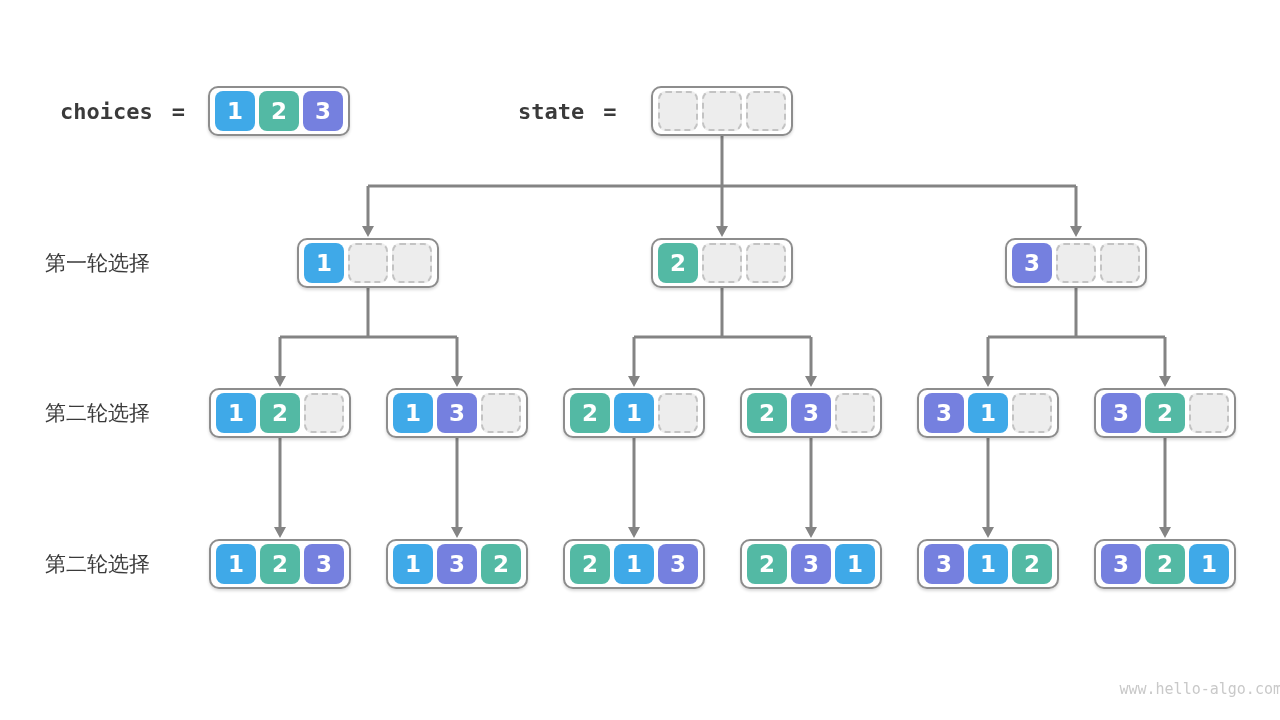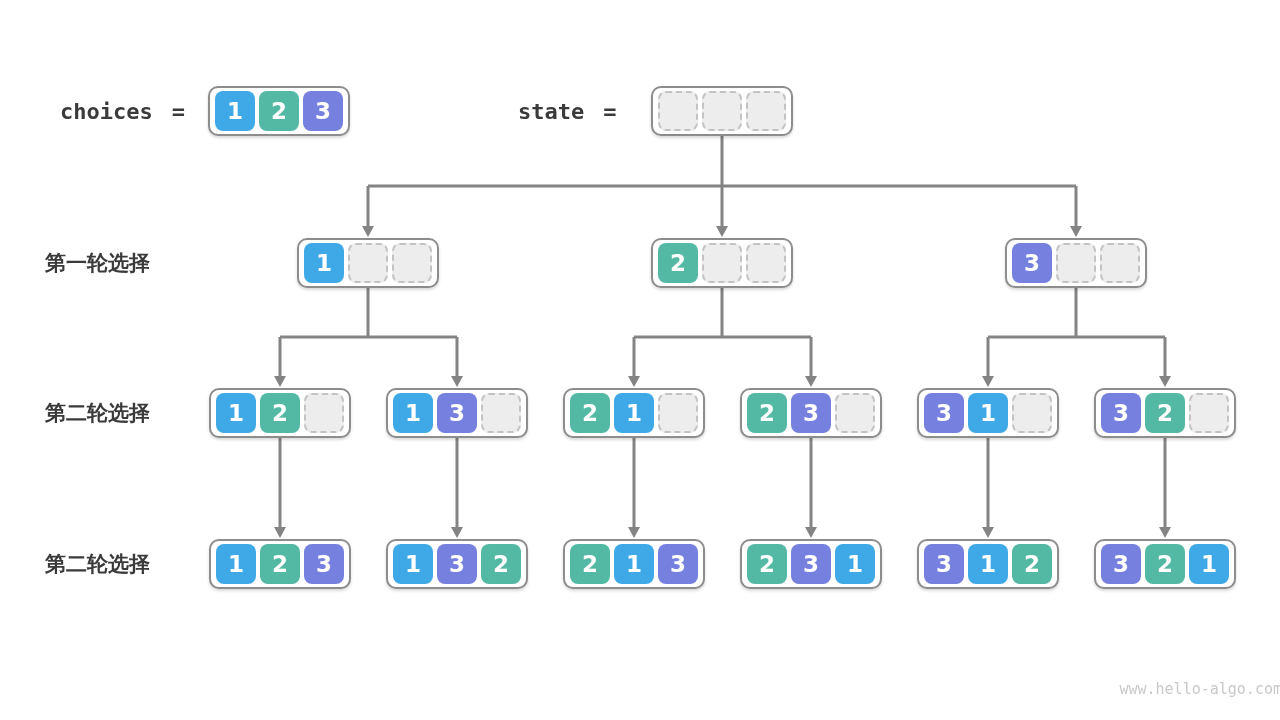--- a/index.html
+++ b/index.html
@@ -9,21 +9,21 @@
   .abs{position:absolute;}
   .kwgroup{position:absolute;display:flex;align-items:center;height:50px;gap:19px;
            font-family:"DejaVu Sans Mono","Liberation Mono",monospace;
            font-weight:bold;font-size:22px;color:#3a3a3a;}
   .node{display:flex;gap:4px;padding:3px 5px;background:#ffffff;border:2px solid #8d8d8d;
         border-radius:10px;box-shadow:0 2px 3px rgba(0,0,0,.15);box-sizing:border-box;height:50px;}
   .cell{width:40px;height:40px;border-radius:8px;color:#ffffff;font-size:23px;font-weight:bold;
         display:flex;align-items:center;justify-content:center;box-sizing:border-box;}
   .cell.empty{background:#ededed;border:2px dashed #c3c3c3;}
   .rowlabel{position:absolute;left:45px;font-size:21px;line-height:24px;color:#3a3a3a;
-            font-weight:700;font-family:"Liberation Sans",sans-serif;}
+            font-weight:400;font-family:"Liberation Sans",sans-serif;}
   .watermark{position:absolute;right:42px;bottom:22px;
              font-family:"DejaVu Sans Mono","Liberation Mono",monospace;
              font-size:15px;color:#c9c9c9;}
 </style>
 </head>
 <body>
 
 <div class="canvas">
   <svg id="connectors" width="1280" height="720">
       <path d="M722 136 V227 M368 186 H1076 M368 186 V227 M1076 186 V227 M368 288 V337 M280 337 H457 M280 337 V376 M457 337 V376 M722 288 V337 M634 337 H811 M634 337 V376 M811 337 V376 M1076 288 V337 M988 337 H1165 M988 337 V376 M1165 337 V376 M280 438 V527 M457 438 V527 M634 438 V527 M811 438 V527 M988 438 V527 M1165 438 V527" stroke="#848484" stroke-width="3" fill="none"></path>

